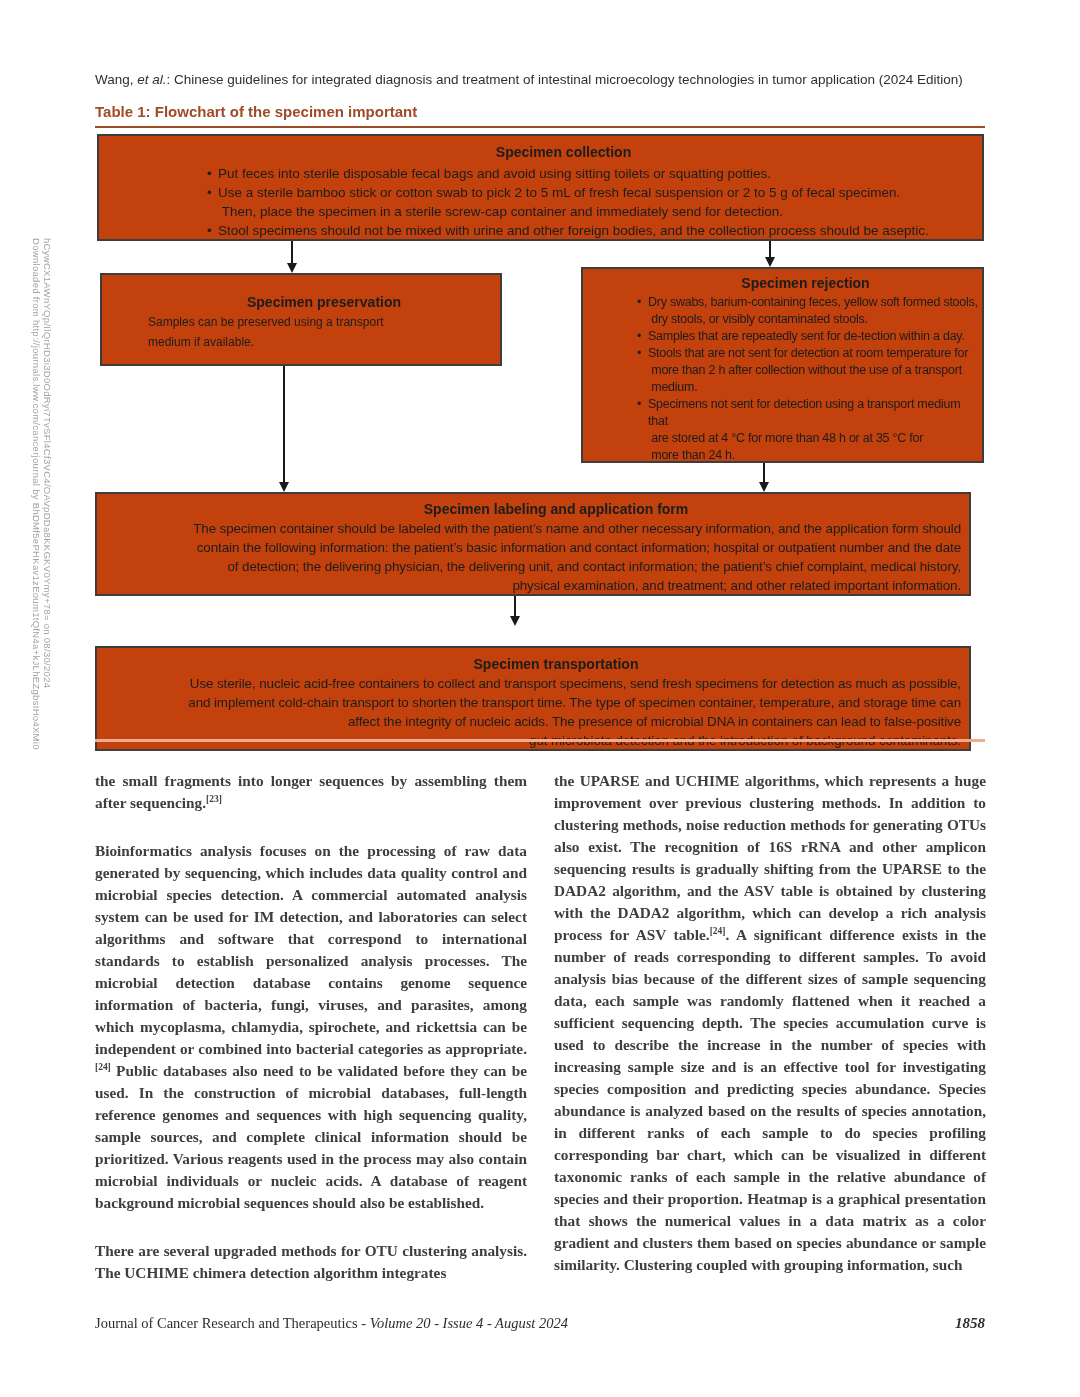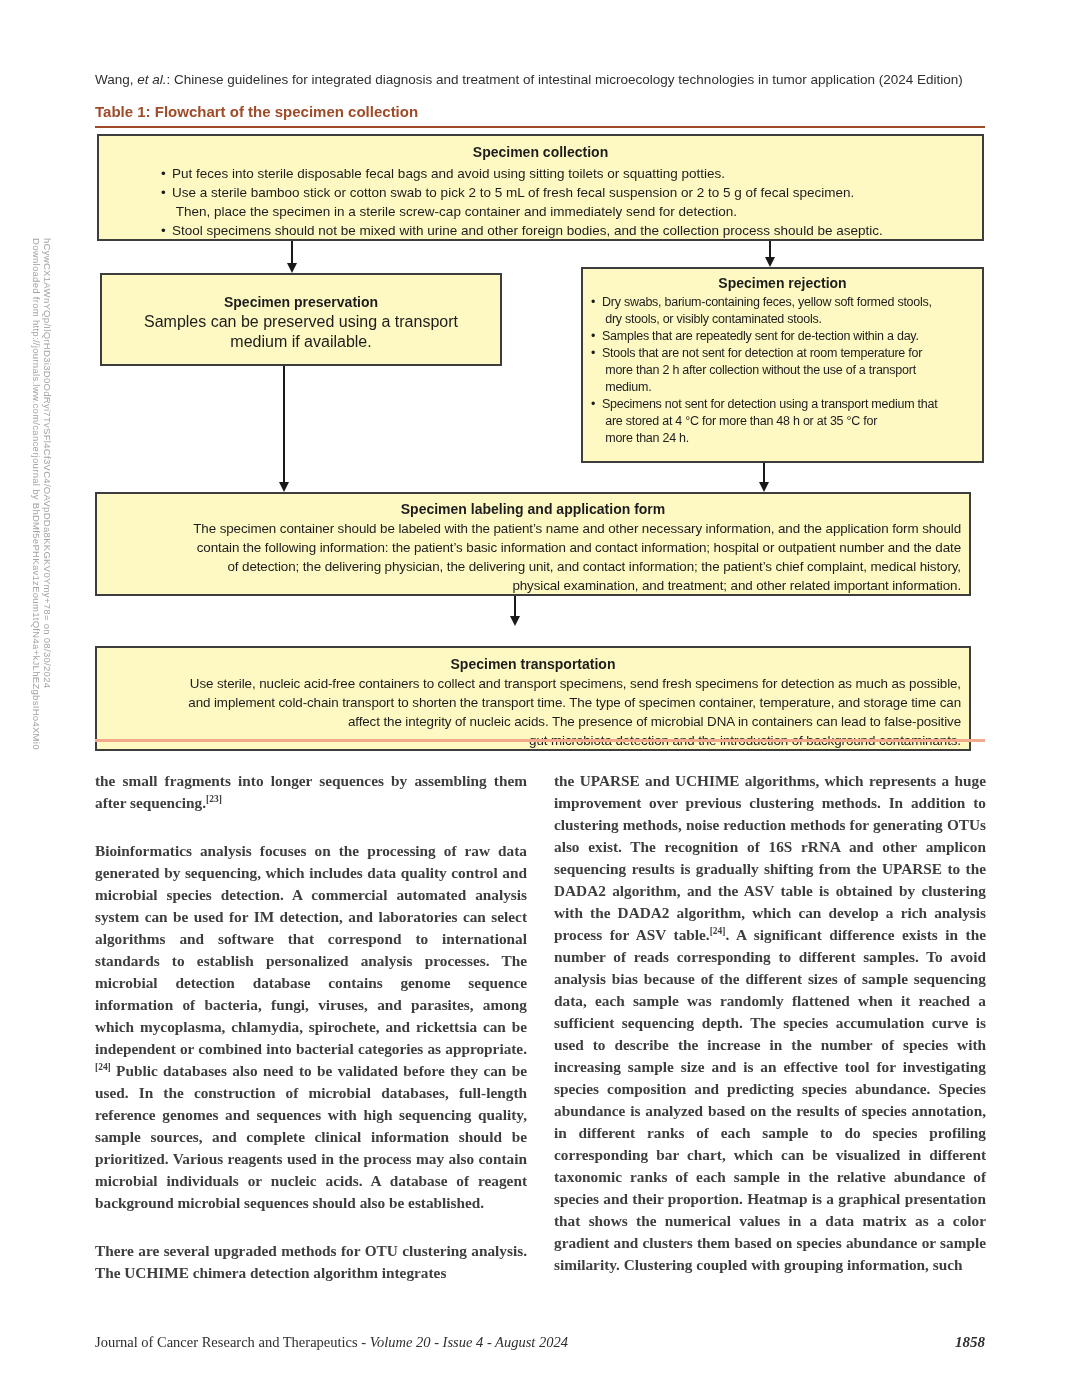--- a/index.html
+++ b/index.html
@@ -36,32 +36,32 @@
   .title-rule{
     position:absolute;left:95px;top:126px;width:890px;height:2px;
     background:var(--accent,#9e4b28);
   }
   .bottom-rule{
     position:absolute;left:95px;top:739px;width:890px;height:3px;
     background:var(--rule-bottom,#f2a98c);
   }
   
   .fbox{
-    position:absolute;background:#fef9c3;border:2px solid var(--box-border,#3d3d3d);
-    box-sizing:border-box;color:#1d1d1d;
+    position:absolute;background:#c2410c;border:2px solid var(--box-border,#3d3d3d);
+    box-sizing:border-box;color:#1d1d1d;padding-left:46px;
   }
   .fbox .bx-title{
     text-align:center;font-weight:bold;font-size:14px;line-height:19px;
   }
   .pre{white-space:pre-line;}
   .box-collection{left:97px;top:134px;width:887px;height:107px;padding-top:7px;}
   .box-collection ul{margin:2px 30px 0 62px;padding:0;list-style:none;font-size:13.5px;line-height:19px;}
   .box-collection li{display:flex;}
   .box-preservation{left:100px;top:273px;width:402px;height:93px;padding-top:18px;}
-  .box-preservation .bx-body{text-align:center;font-size:16px;line-height:20px;}
+  .box-preservation .bx-body{font-size:12px;line-height:20px;}
   .box-rejection{left:581px;top:267px;width:403px;height:196px;padding-top:5px;}
   .box-rejection ul{margin:1px 4px 0 8px;padding:0;list-style:none;font-size:12.5px;line-height:17px;letter-spacing:-0.25px;}
   .box-rejection li{display:flex;}
   .bullet-marker{flex:0 0 11px;text-align:left;}
   .bullet-text{flex:1;}
   .box-labeling{left:95px;top:492px;width:876px;height:104px;padding-top:6px;}
   .box-labeling .bx-body,.box-transportation .bx-body{
     text-align:right;font-size:13.4px;line-height:19px;letter-spacing:-0.1px;
     padding:0 8px;
   }
@@ -78,37 +78,37 @@
   }
   .col-left{left:95px;}
   .col-right{left:554px;}
   .col p{margin:0 0 26px 0;font-weight:bold;}
   .col p:last-child{margin-bottom:8px;}
   sup{font-size:0.62em;line-height:0;}
   
   .footer{
     position:absolute;left:95px;top:1315px;width:890px;
     display:flex;justify-content:space-between;align-items:baseline;
-    font-family:"Liberation Serif",serif;font-size:14.5px;color:#2e2e2e;margin-top:19px;
+    font-family:"Liberation Serif",serif;font-size:14.5px;color:#2e2e2e;
   }
   .page-number{font-weight:bold;font-style:italic;font-size:15px;}
 </style>
 </head>
 <body>
 
 <div class="page">
 
   <div class="watermark">
     <div>Downloaded from http://journals.lww.com/cancerjournal by BhDMf5ePHKav1zEoum1tQfN4a+kJLhEZgbsIHo4XMi0</div>
     <div>hCywCX1AWnYQp/IlQrHD3i3D0OdRyi7TvSFl4Cf3VC4/OAVpDDa8KKGKV0Ymy+78= on 08/30/2024</div>
   </div>
 
   <div class="running-head">Wang, <i>et al.</i>: Chinese guidelines for integrated diagnosis and treatment of intestinal microecology technologies in tumor application (2024 Edition)</div>
 
-  <div class="table-title">Table 1: Flowchart of the specimen collection</div>
+  <div class="table-title">Table 1: Flowchart of the specimen important</div>
   <div class="title-rule"></div>
 
   <div>
 
     <div class="fbox box-collection">
       <div class="bx-title">Specimen collection</div>
       <ul>
         <li>
           <span class="bullet-marker">•</span>
           <span class="bullet-text pre">Put feces into sterile disposable fecal bags and avoid using sitting toilets or squatting potties.</span>

